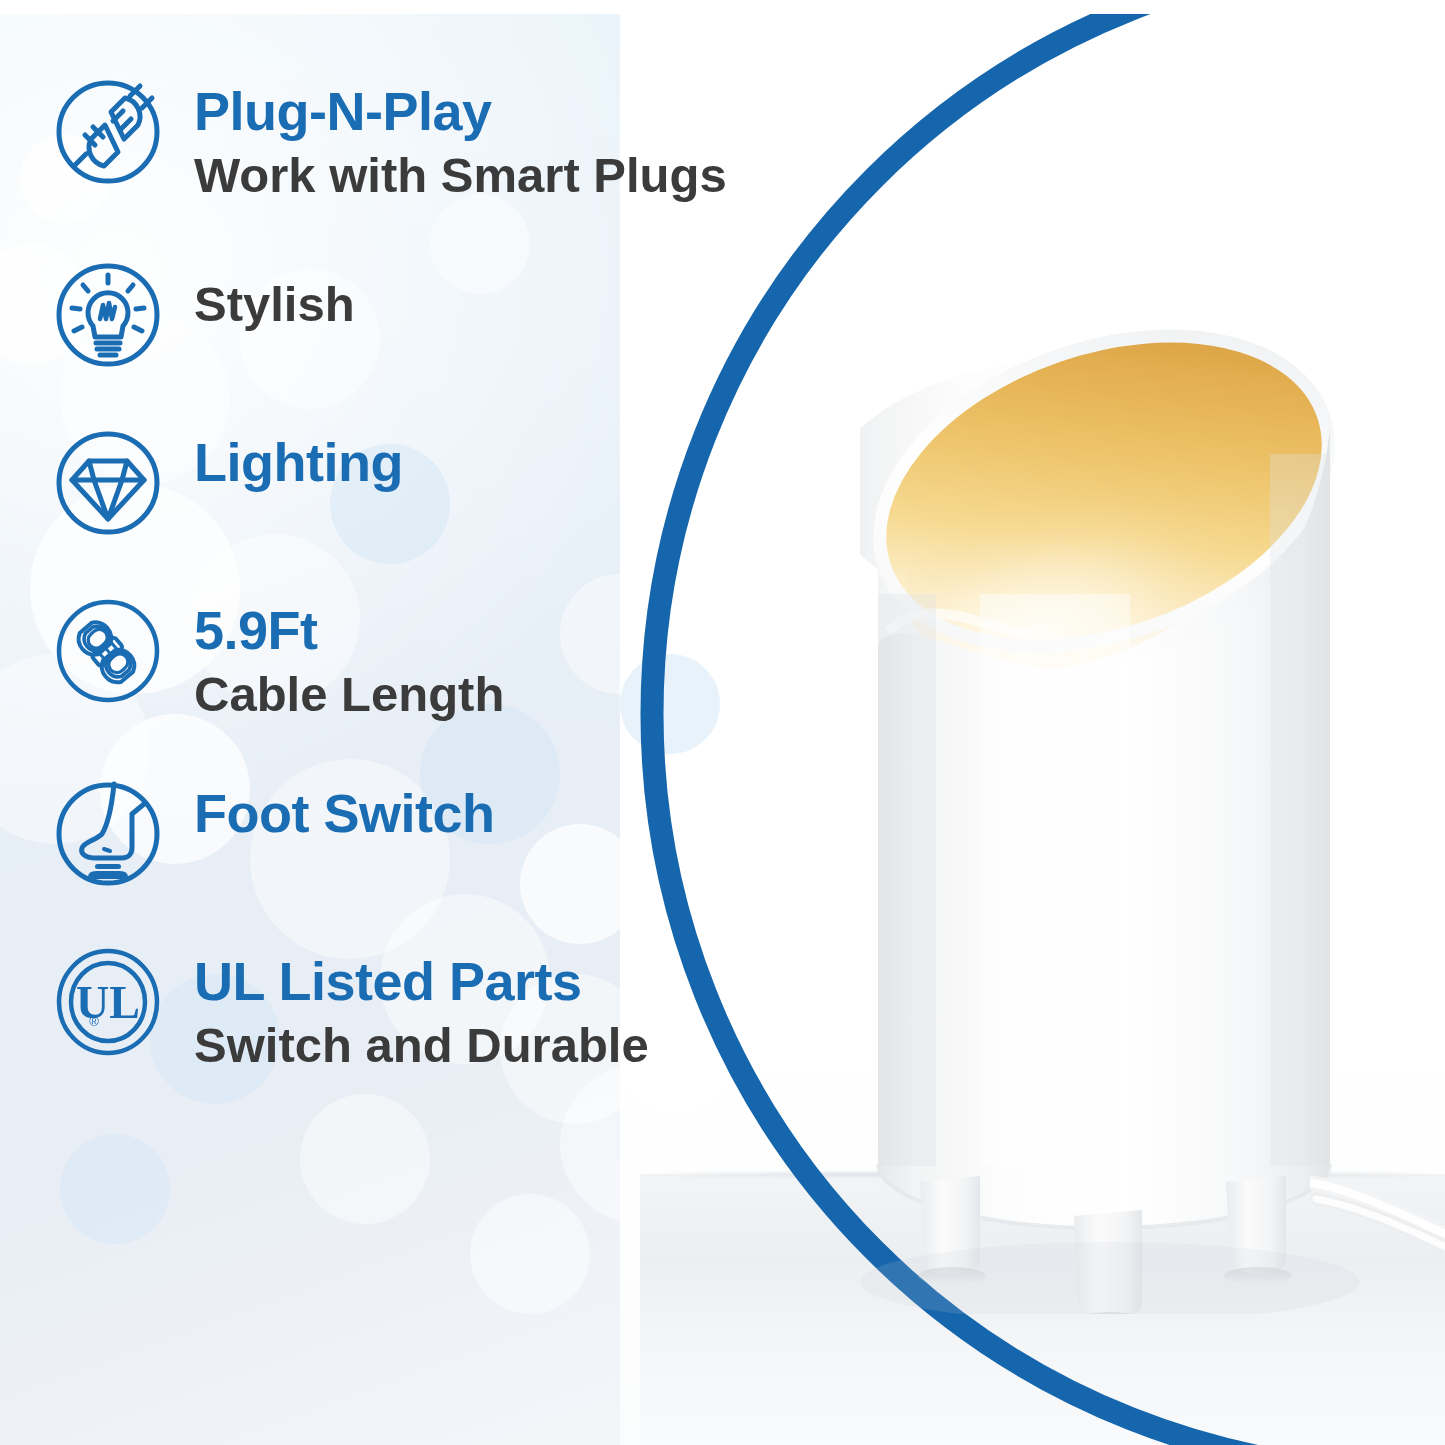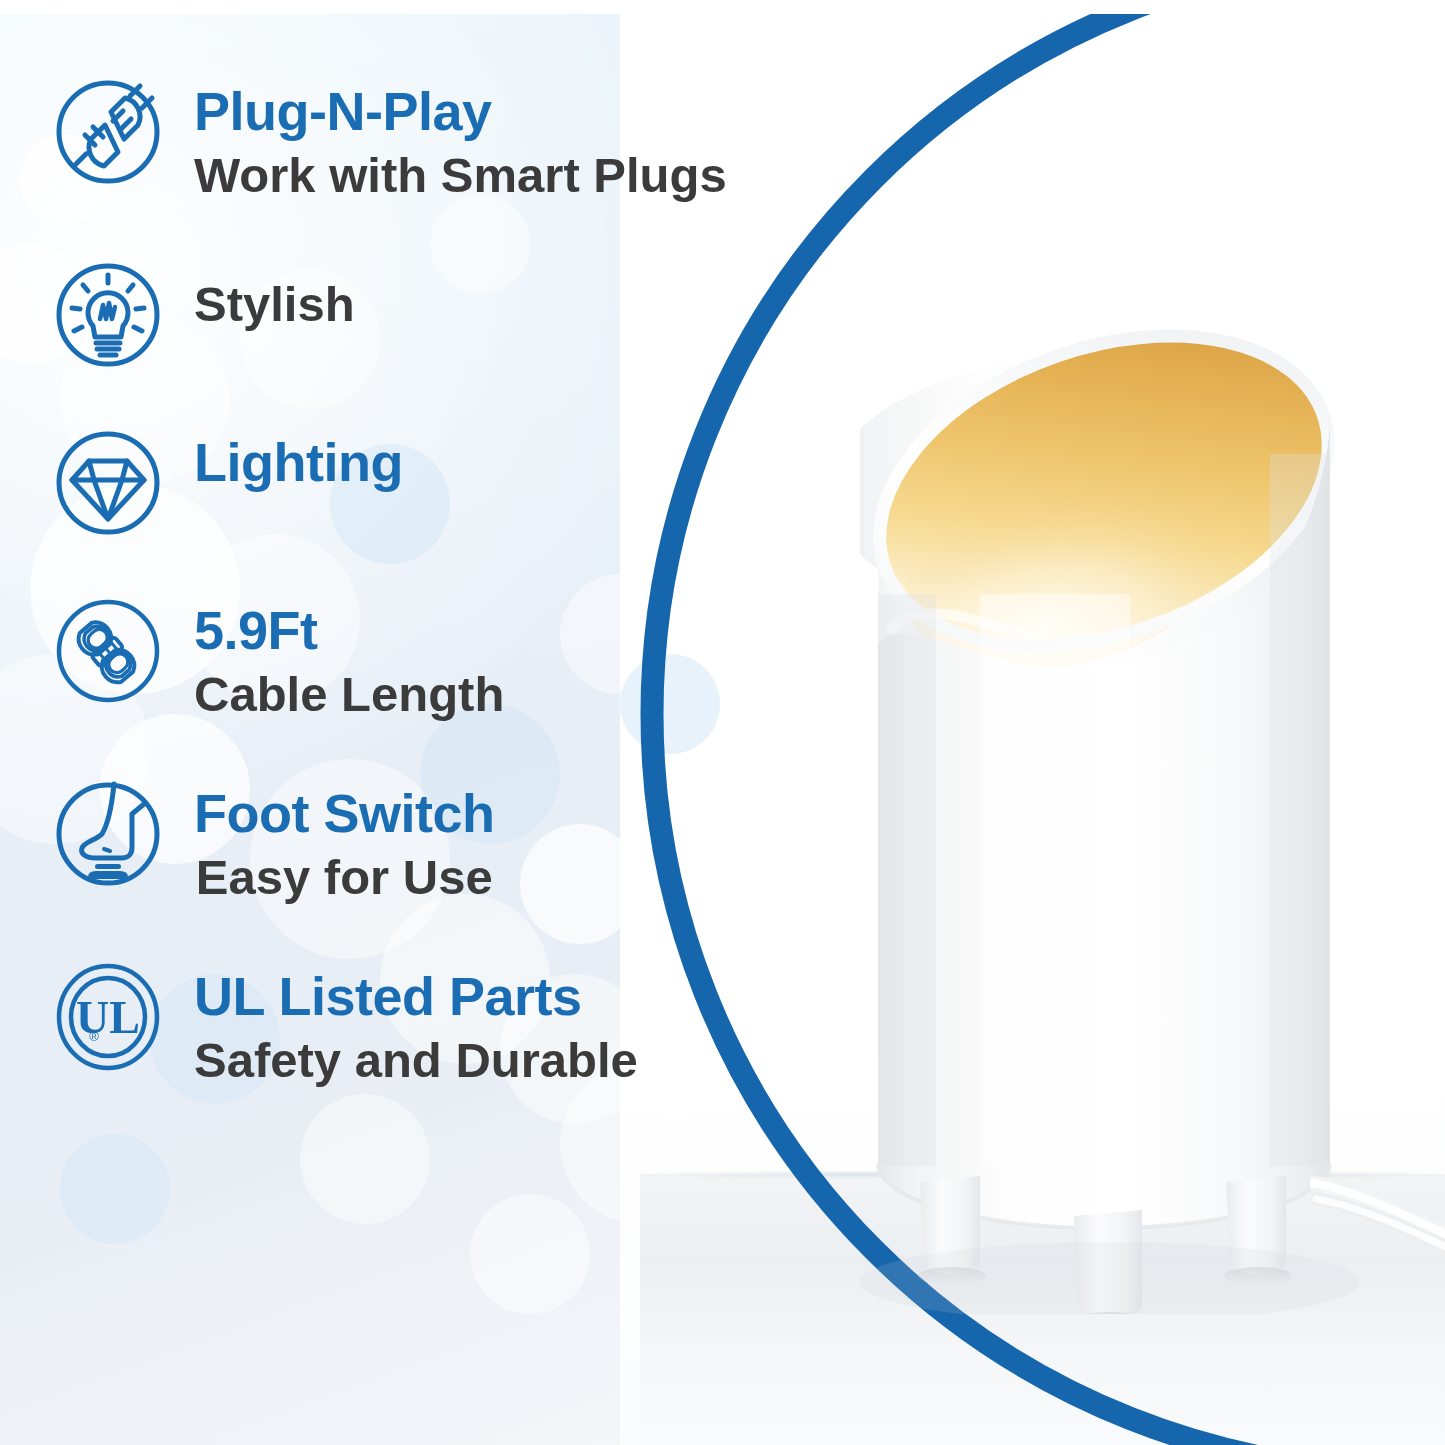--- a/index.html
+++ b/index.html
@@ -334,35 +334,34 @@
           </g>
 
           <g fill="#1a6cb3">
             <rect x="43" y="86" width="26" height="5" rx="2.5"></rect>
             <path d="M36,99 Q36,93 44,93 L68,93 Q76,93 76,99 L76,101 L36,101 Z"></path>
           </g>
         </svg>
       </div>
       <div class="txt">
         <div class="f-title">Foot Switch</div>
-        <div class="f-sub">Easy for Use</div>
       </div>
     </div>
 
     <div class="feature">
       <div class="icon-wrap">
         <svg viewBox="0 0 112 112">
           <g fill="none" stroke="#1a6cb3" stroke-width="4.5">
             <ellipse cx="56" cy="56" rx="49" ry="51"></ellipse>
             <ellipse cx="56" cy="56" rx="37" ry="39"></ellipse>
           </g>
           <text x="56" y="72" text-anchor="middle" font-family="'Liberation Serif','DejaVu Serif',serif" font-size="46" font-weight="700" fill="#1a6cb3">UL</text>
           <text x="42" y="80" text-anchor="middle" font-family="'Liberation Sans','DejaVu Sans',sans-serif" font-size="13" fill="#1a6cb3">®</text>
         </svg>
       </div>
       <div class="txt">
         <div class="f-title">UL Listed Parts</div>
-        <div class="f-sub">Safety and Durable</div>
+        <div class="f-sub">Switch and Durable</div>
       </div>
     </div>
 
   </div>
 </div>
 
 </body></html>

